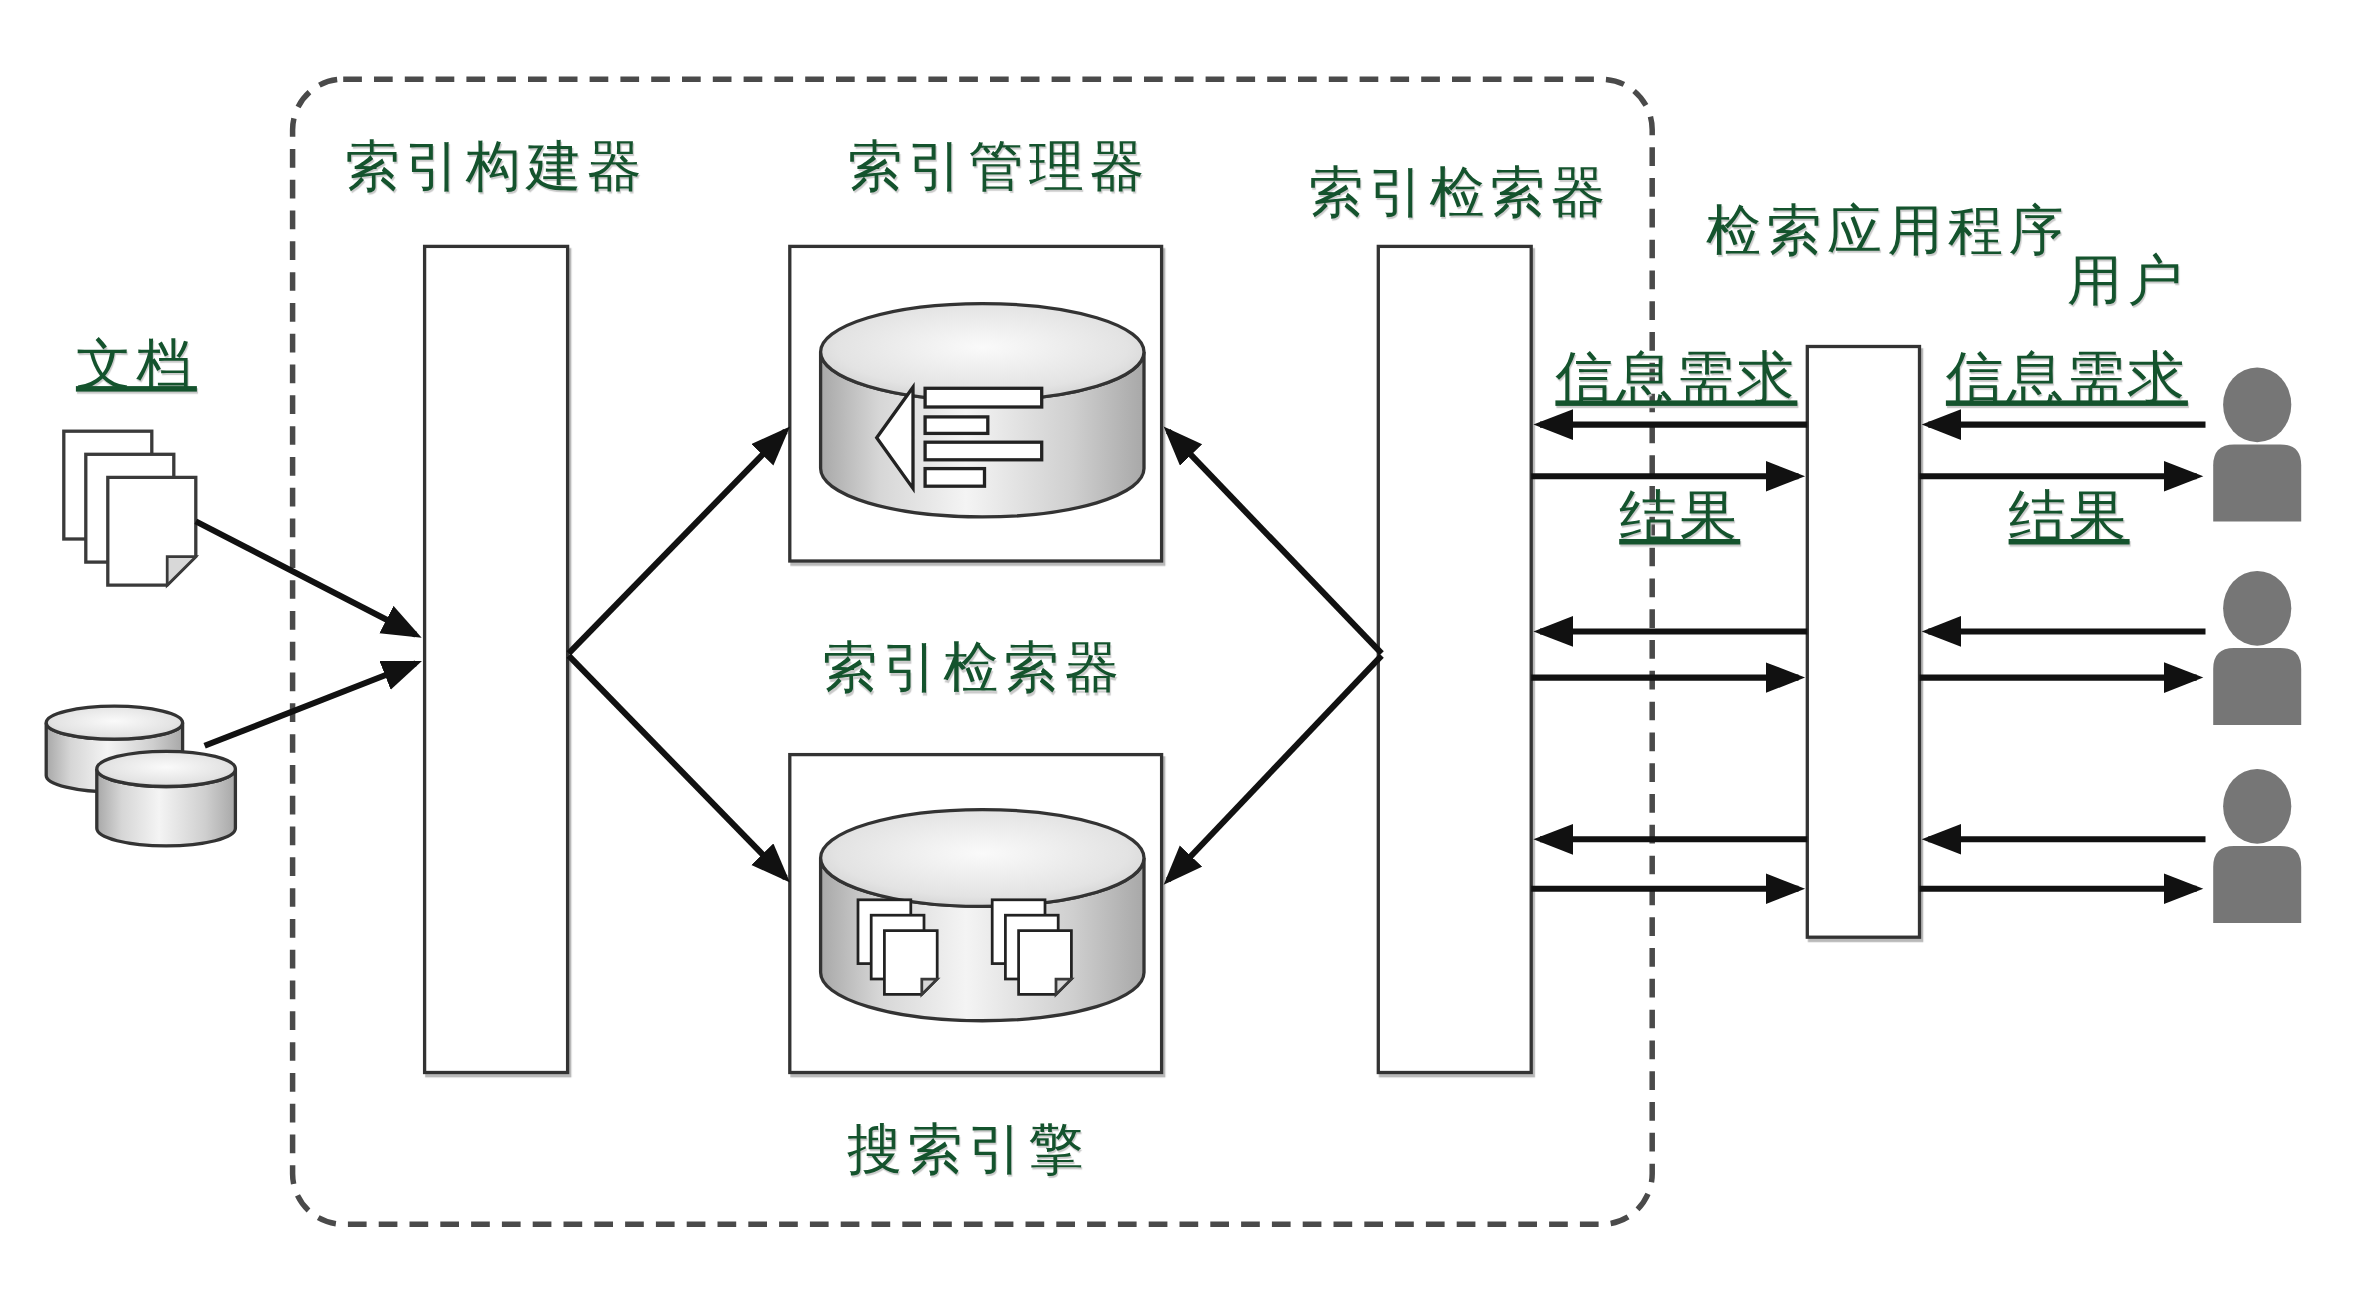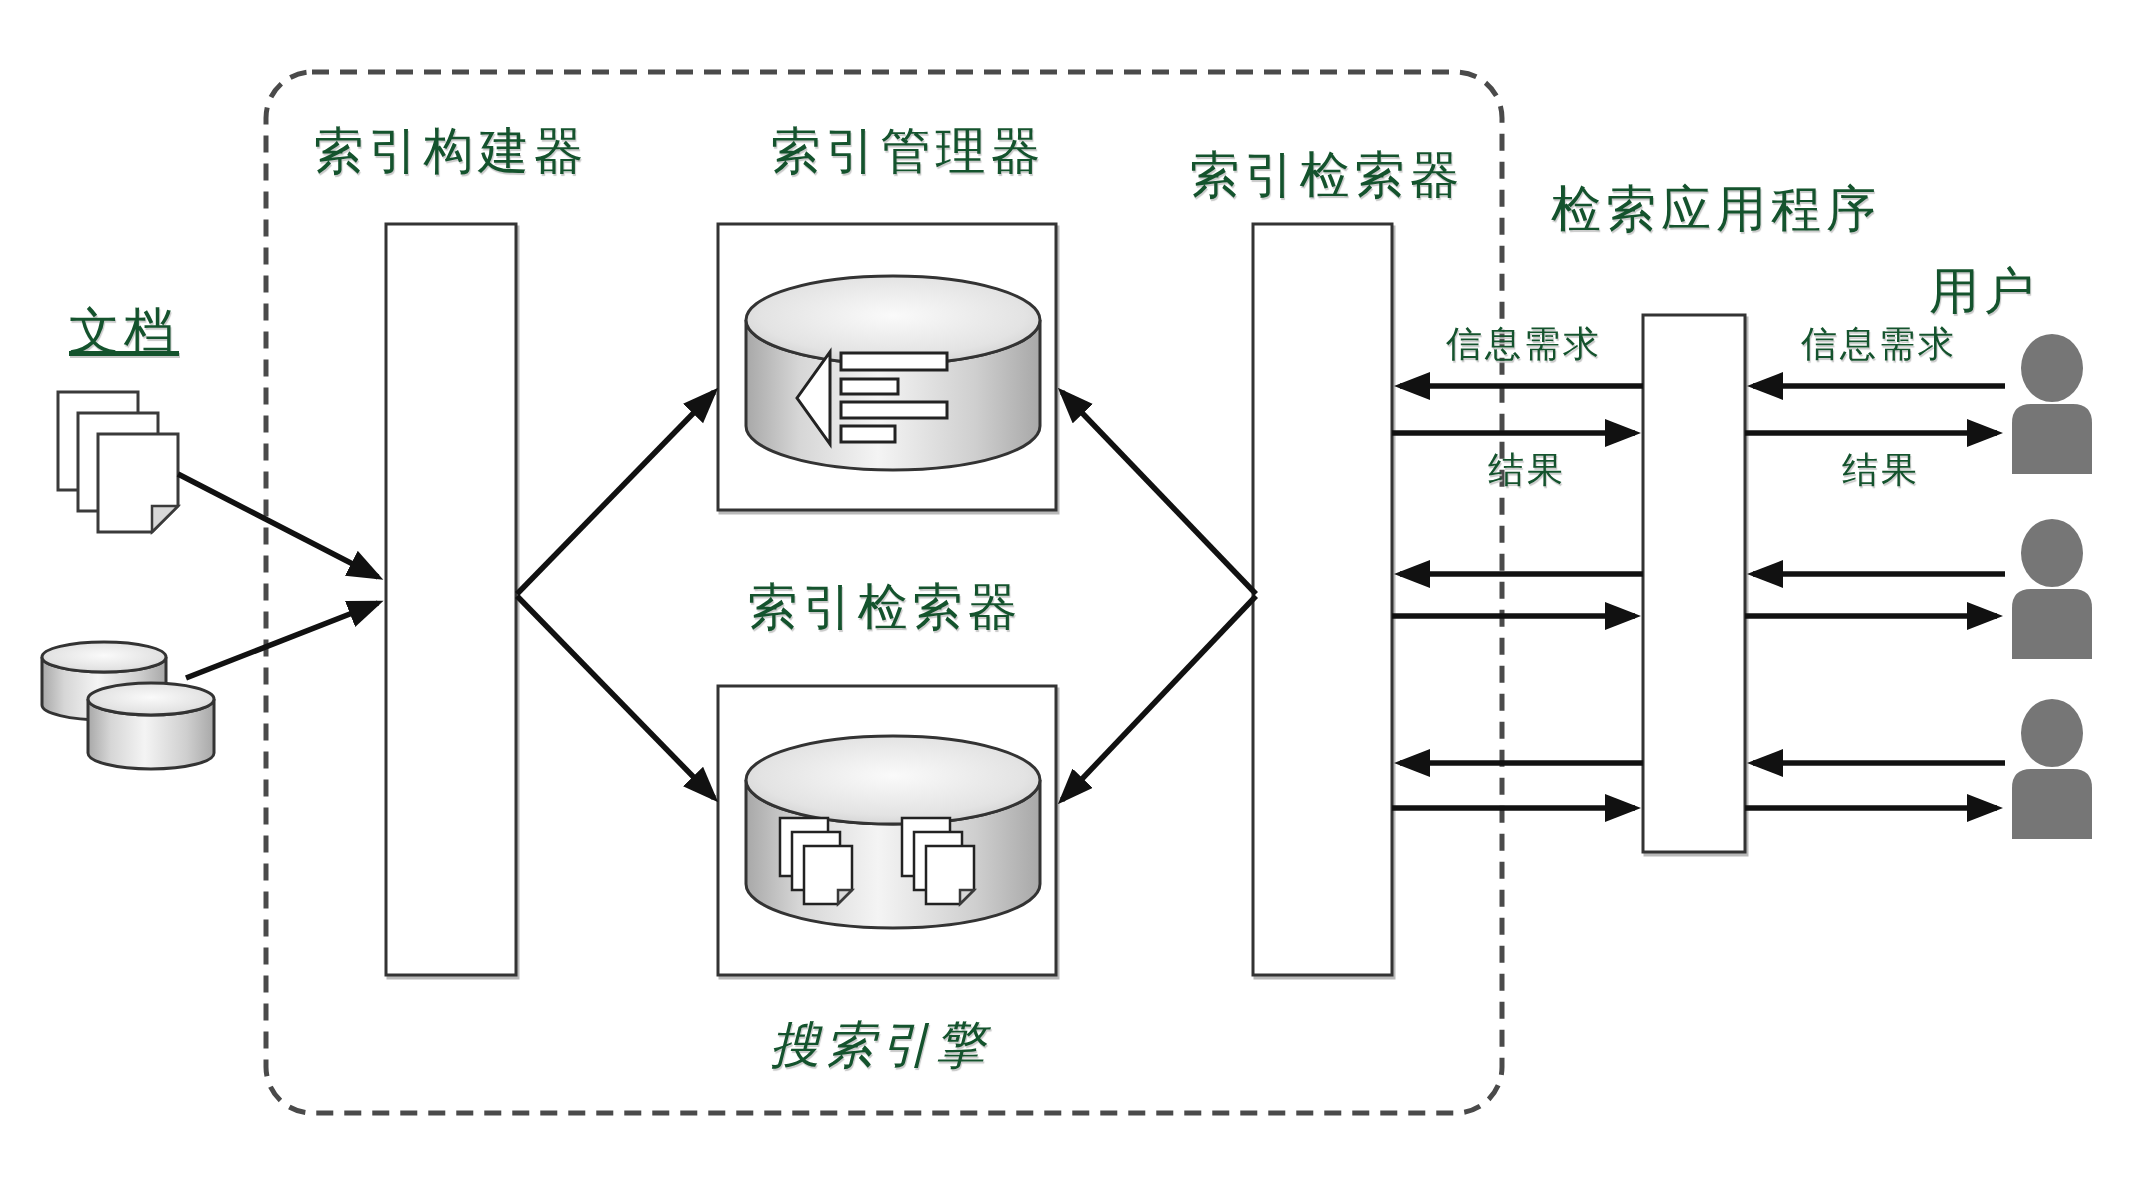--- a/index.html
+++ b/index.html
@@ -14,21 +14,21 @@
     position:absolute;
     transform:translate(-50%,-50%);
     font-size:50px;
     line-height:1;
     letter-spacing:5px;
     color:#14532d;
     white-space:nowrap;
     text-shadow:1px 2px 1px #c9c9c9;
     user-select:none;
   }
-  .lbl.small{font-size:36px;letter-spacing:3px;}
+  .lbl.small{font-size:52px;letter-spacing:3px;text-decoration:underline;}
   .box{fill:#ffffff;stroke:#333333;stroke-width:3;filter:drop-shadow(2px 3px 0px #b9b9b9);}
   .arrow{stroke:#111111;stroke-width:5.5;fill:none;}
   .dashedB{fill:none;stroke:#4a4a4a;stroke-width:5;stroke-dasharray:17 11;}
   .page{fill:#ffffff;stroke:#3a3a3a;stroke-width:3;}
   .pageS{fill:#ffffff;stroke:#222222;stroke-width:2.5;}
   .fold{fill:#d8d8d8;stroke:#3a3a3a;stroke-width:2.5;}
   .cylbody{fill:url(#cylGrad);stroke:#333333;stroke-width:3;}
   .cyltop{fill:url(#cylTop);stroke:#333333;stroke-width:3;}
   .whiteShape{fill:#ffffff;stroke:#222222;stroke-width:3;}
   .person{fill:#767676;stroke:none;}
@@ -138,20 +138,20 @@
       <ellipse class="person" cx="2052" cy="733" rx="31" ry="34"></ellipse>
       <path class="person" d="M2012,839 L2012,788 Q2012,769 2031,769 L2073,769 Q2092,769 2092,788 L2092,839 Z"></path>
     </g>
   </svg>
 
   <div class="lbl" style="left:124px;top:331px;text-decoration:underline;">文档</div>
   <div class="lbl" style="left:451px;top:151px;">索引构建器</div>
   <div class="lbl" style="left:908px;top:151px;">索引管理器</div>
   <div class="lbl" style="left:1327px;top:151px;margin-top:24px;">索引检索器</div>
   <div class="lbl" style="left:1692px;top:209px;margin-left:24px;">检索应用程序</div>
-  <div class="lbl" style="left:1984px;top:255px;margin-top:36px;">用户</div>
+  <div class="lbl" style="left:1934px;top:255px;">用户</div>
   <div class="lbl" style="left:885px;top:607px;">索引检索器</div>
-  <div class="lbl" style="left:880px;top:1045px;font-style:italic;">搜索引擎</div>
+  <div class="lbl" style="left:880px;top:1045px;">搜索引擎</div>
   <div class="lbl small" style="left:1524px;top:344px;">信息需求</div>
   <div class="lbl small" style="left:1879px;top:344px;">信息需求</div>
   <div class="lbl small" style="left:1527px;top:470px;">结果</div>
   <div class="lbl small" style="left:1881px;top:470px;">结果</div>
 </div>
 
 </body></html>

